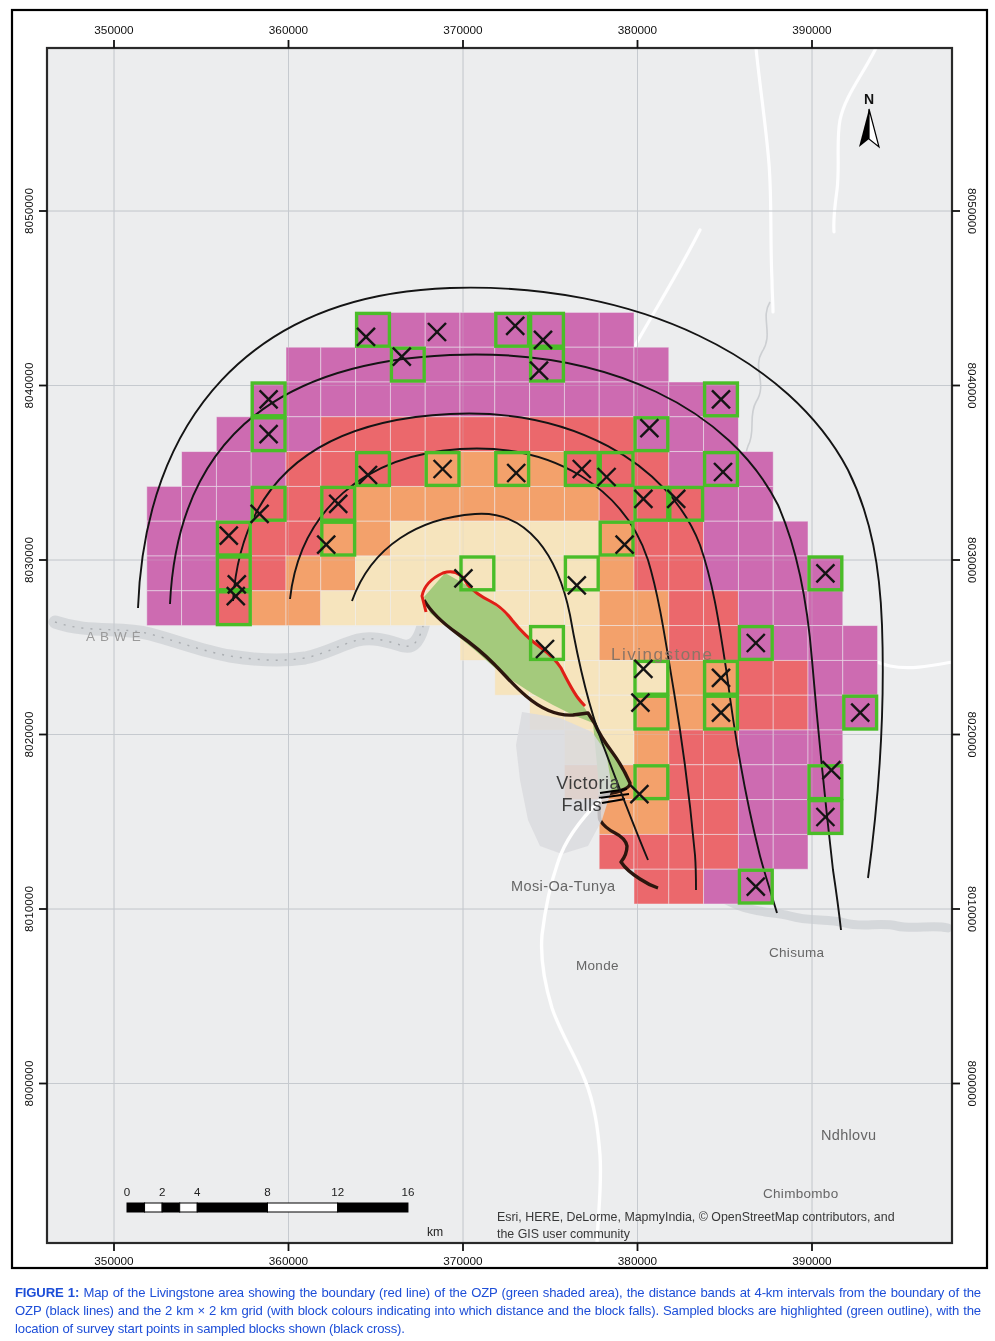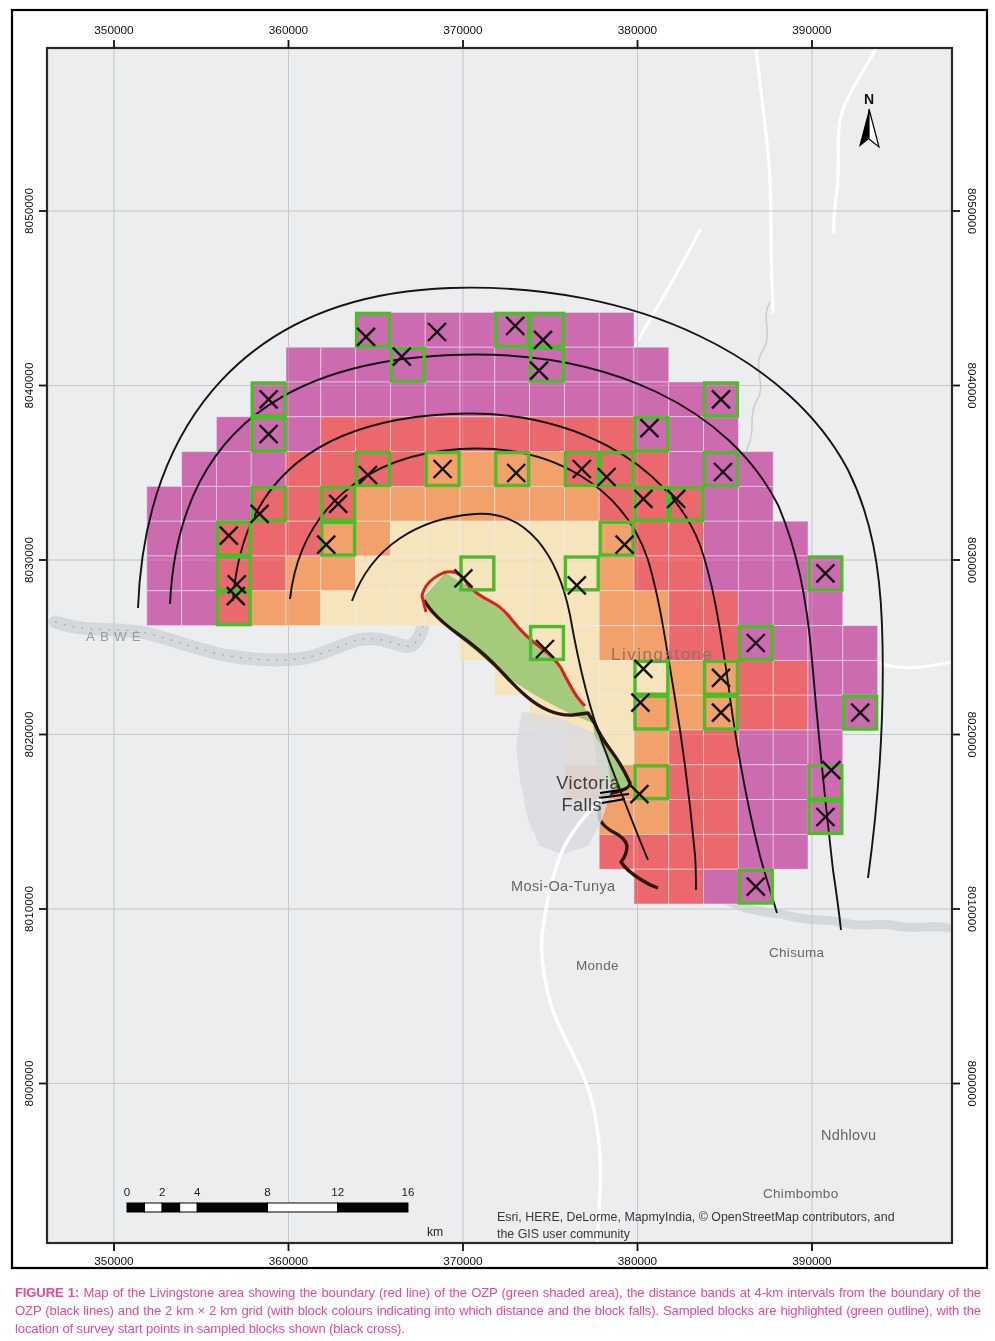--- a/index.html
+++ b/index.html
@@ -2,21 +2,21 @@
 <html><head>
 <meta charset="utf-8">
 <style>
   html,body{margin:0;padding:0;background:#ffffff;}
   body{width:995px;height:1341px;position:relative;font-family:"Liberation Sans",sans-serif;}
   .page{position:absolute;inset:0;}
   svg{position:absolute;left:0;top:0;}
   .caption{
     position:absolute;left:15px;right:14px;top:1284px;
     font-family:"Liberation Sans",sans-serif;
-    font-size:13.1px;line-height:1.38;color:#ec4899;text-align:justify;
+    font-size:13.1px;line-height:1.38;color:#1d4ed8;text-align:justify;
     letter-spacing:-0.15px;
   }
   .cap-label{font-weight:bold;}
 </style>
 </head>
 <body>
 
 <div class="page">
   <svg id="map-svg" width="995" height="1341" viewBox="0 0 995 1341">
     <defs>

